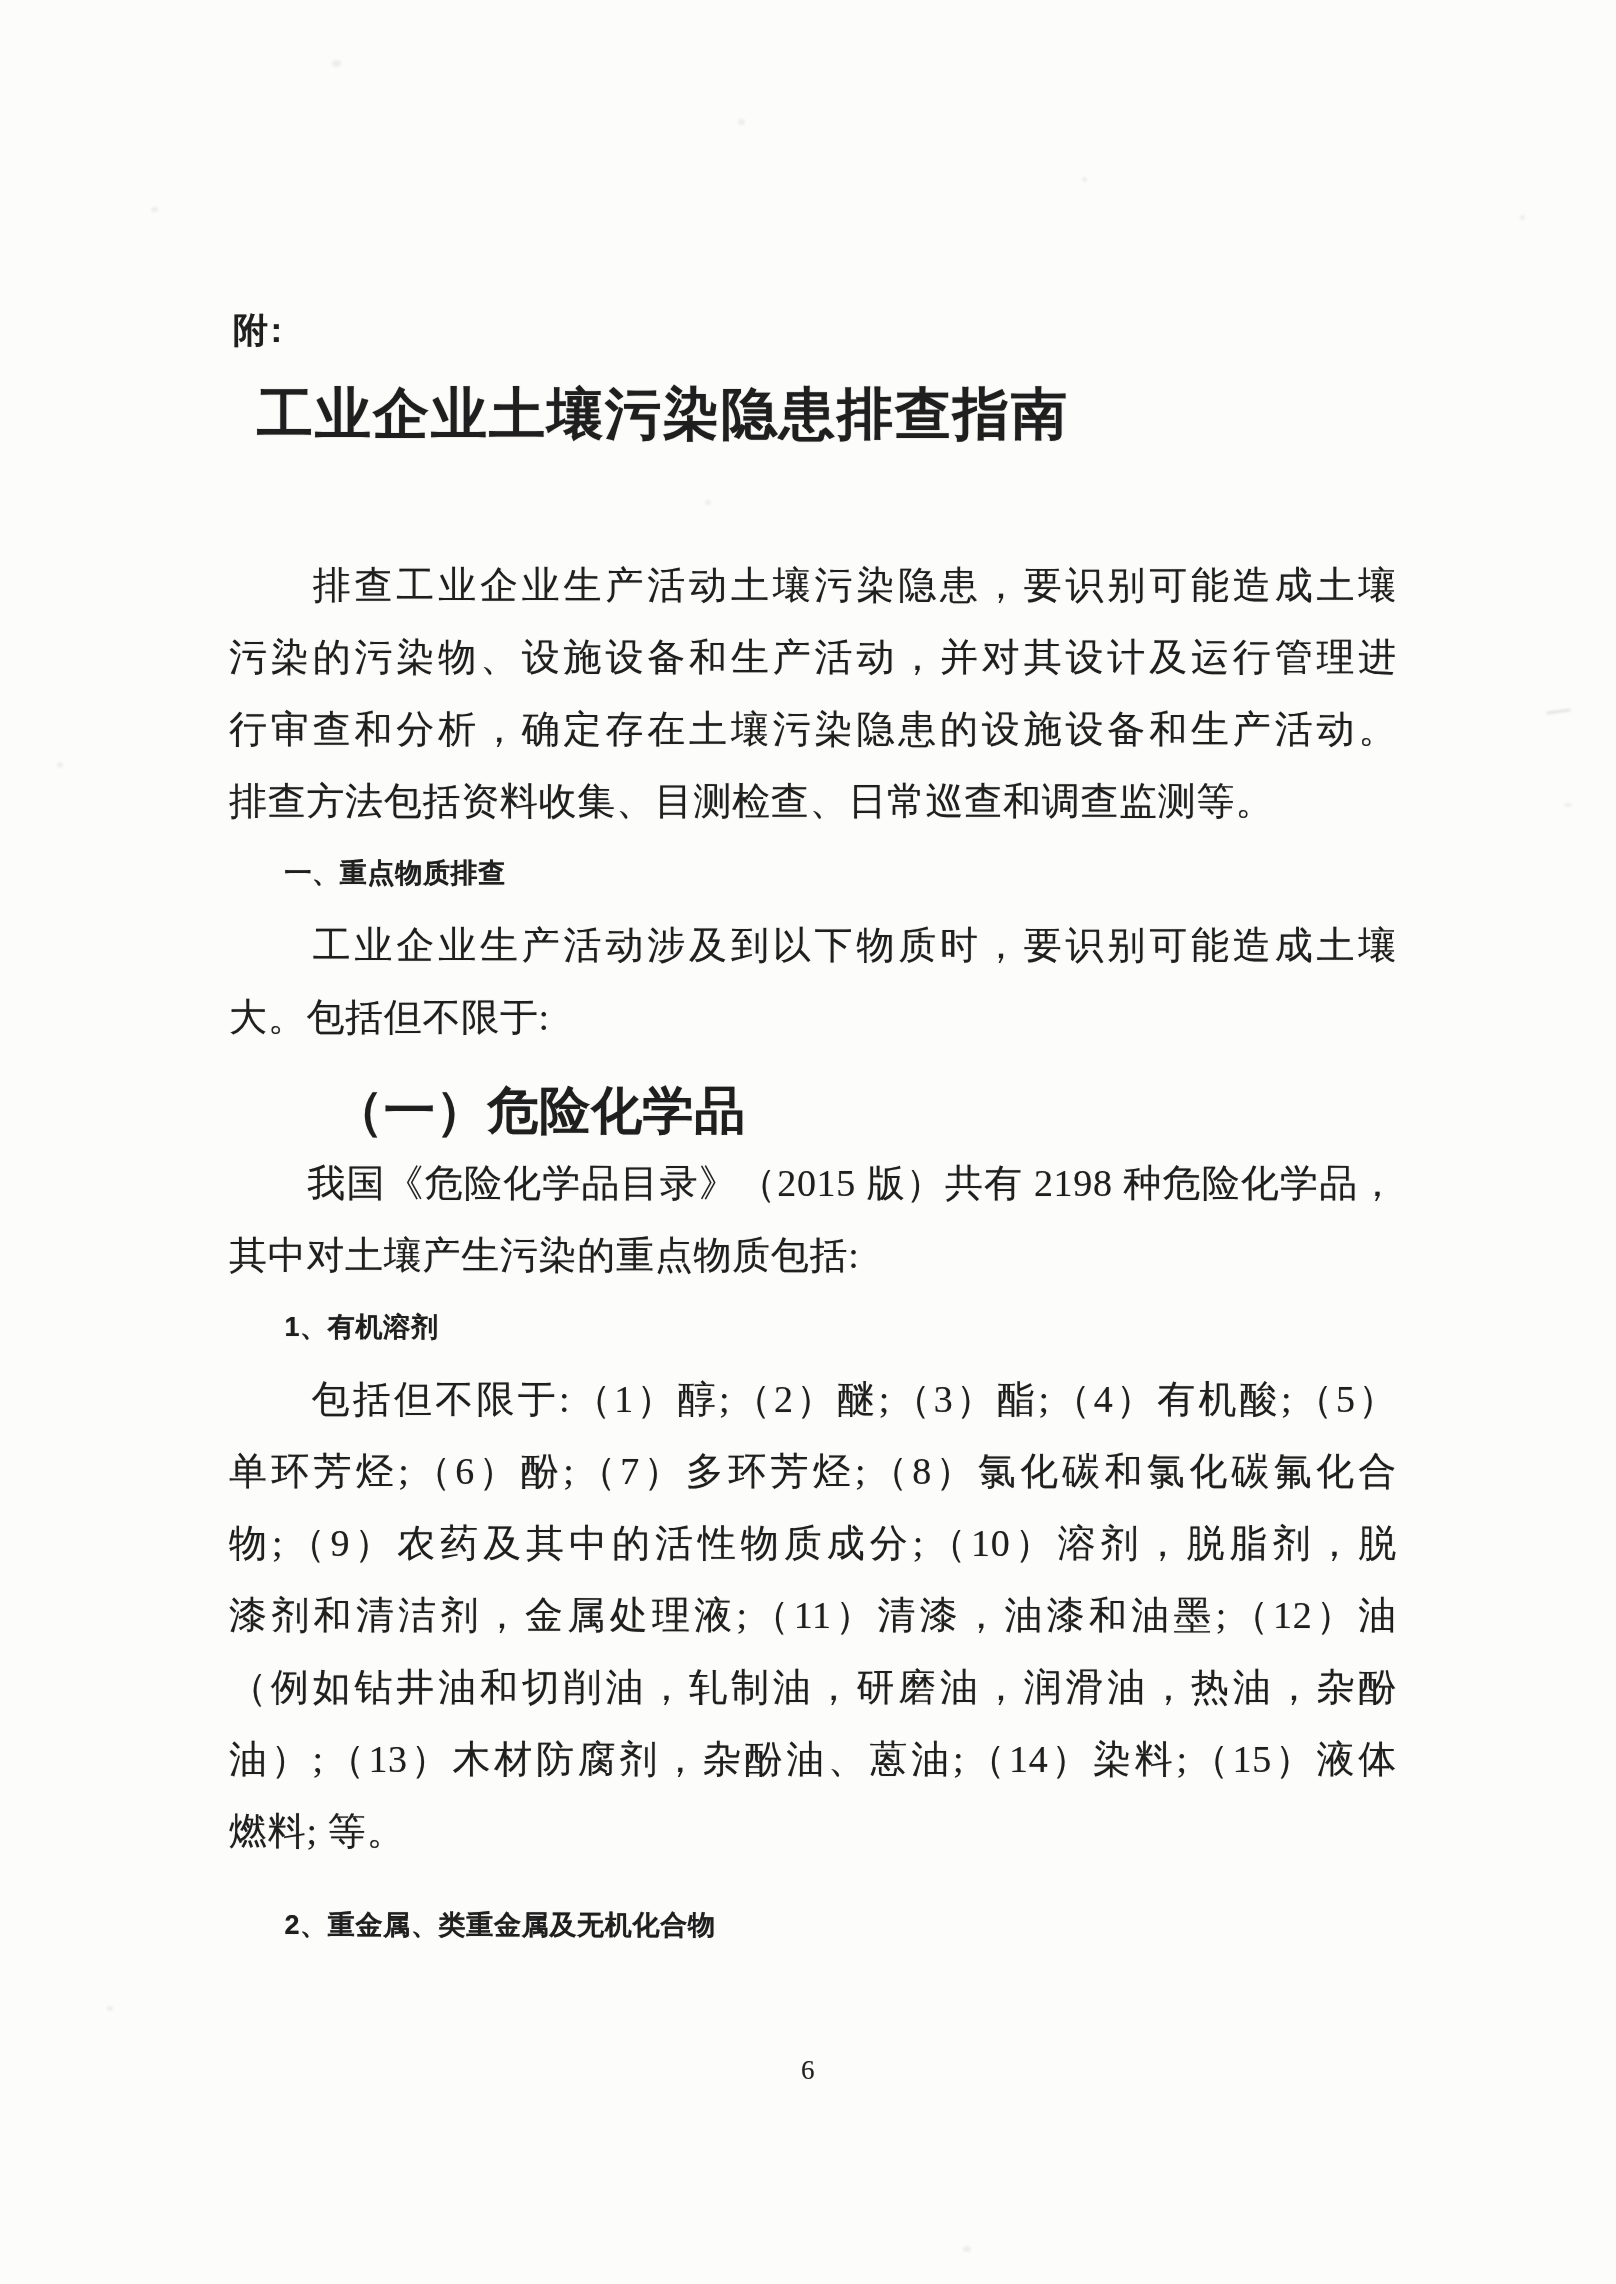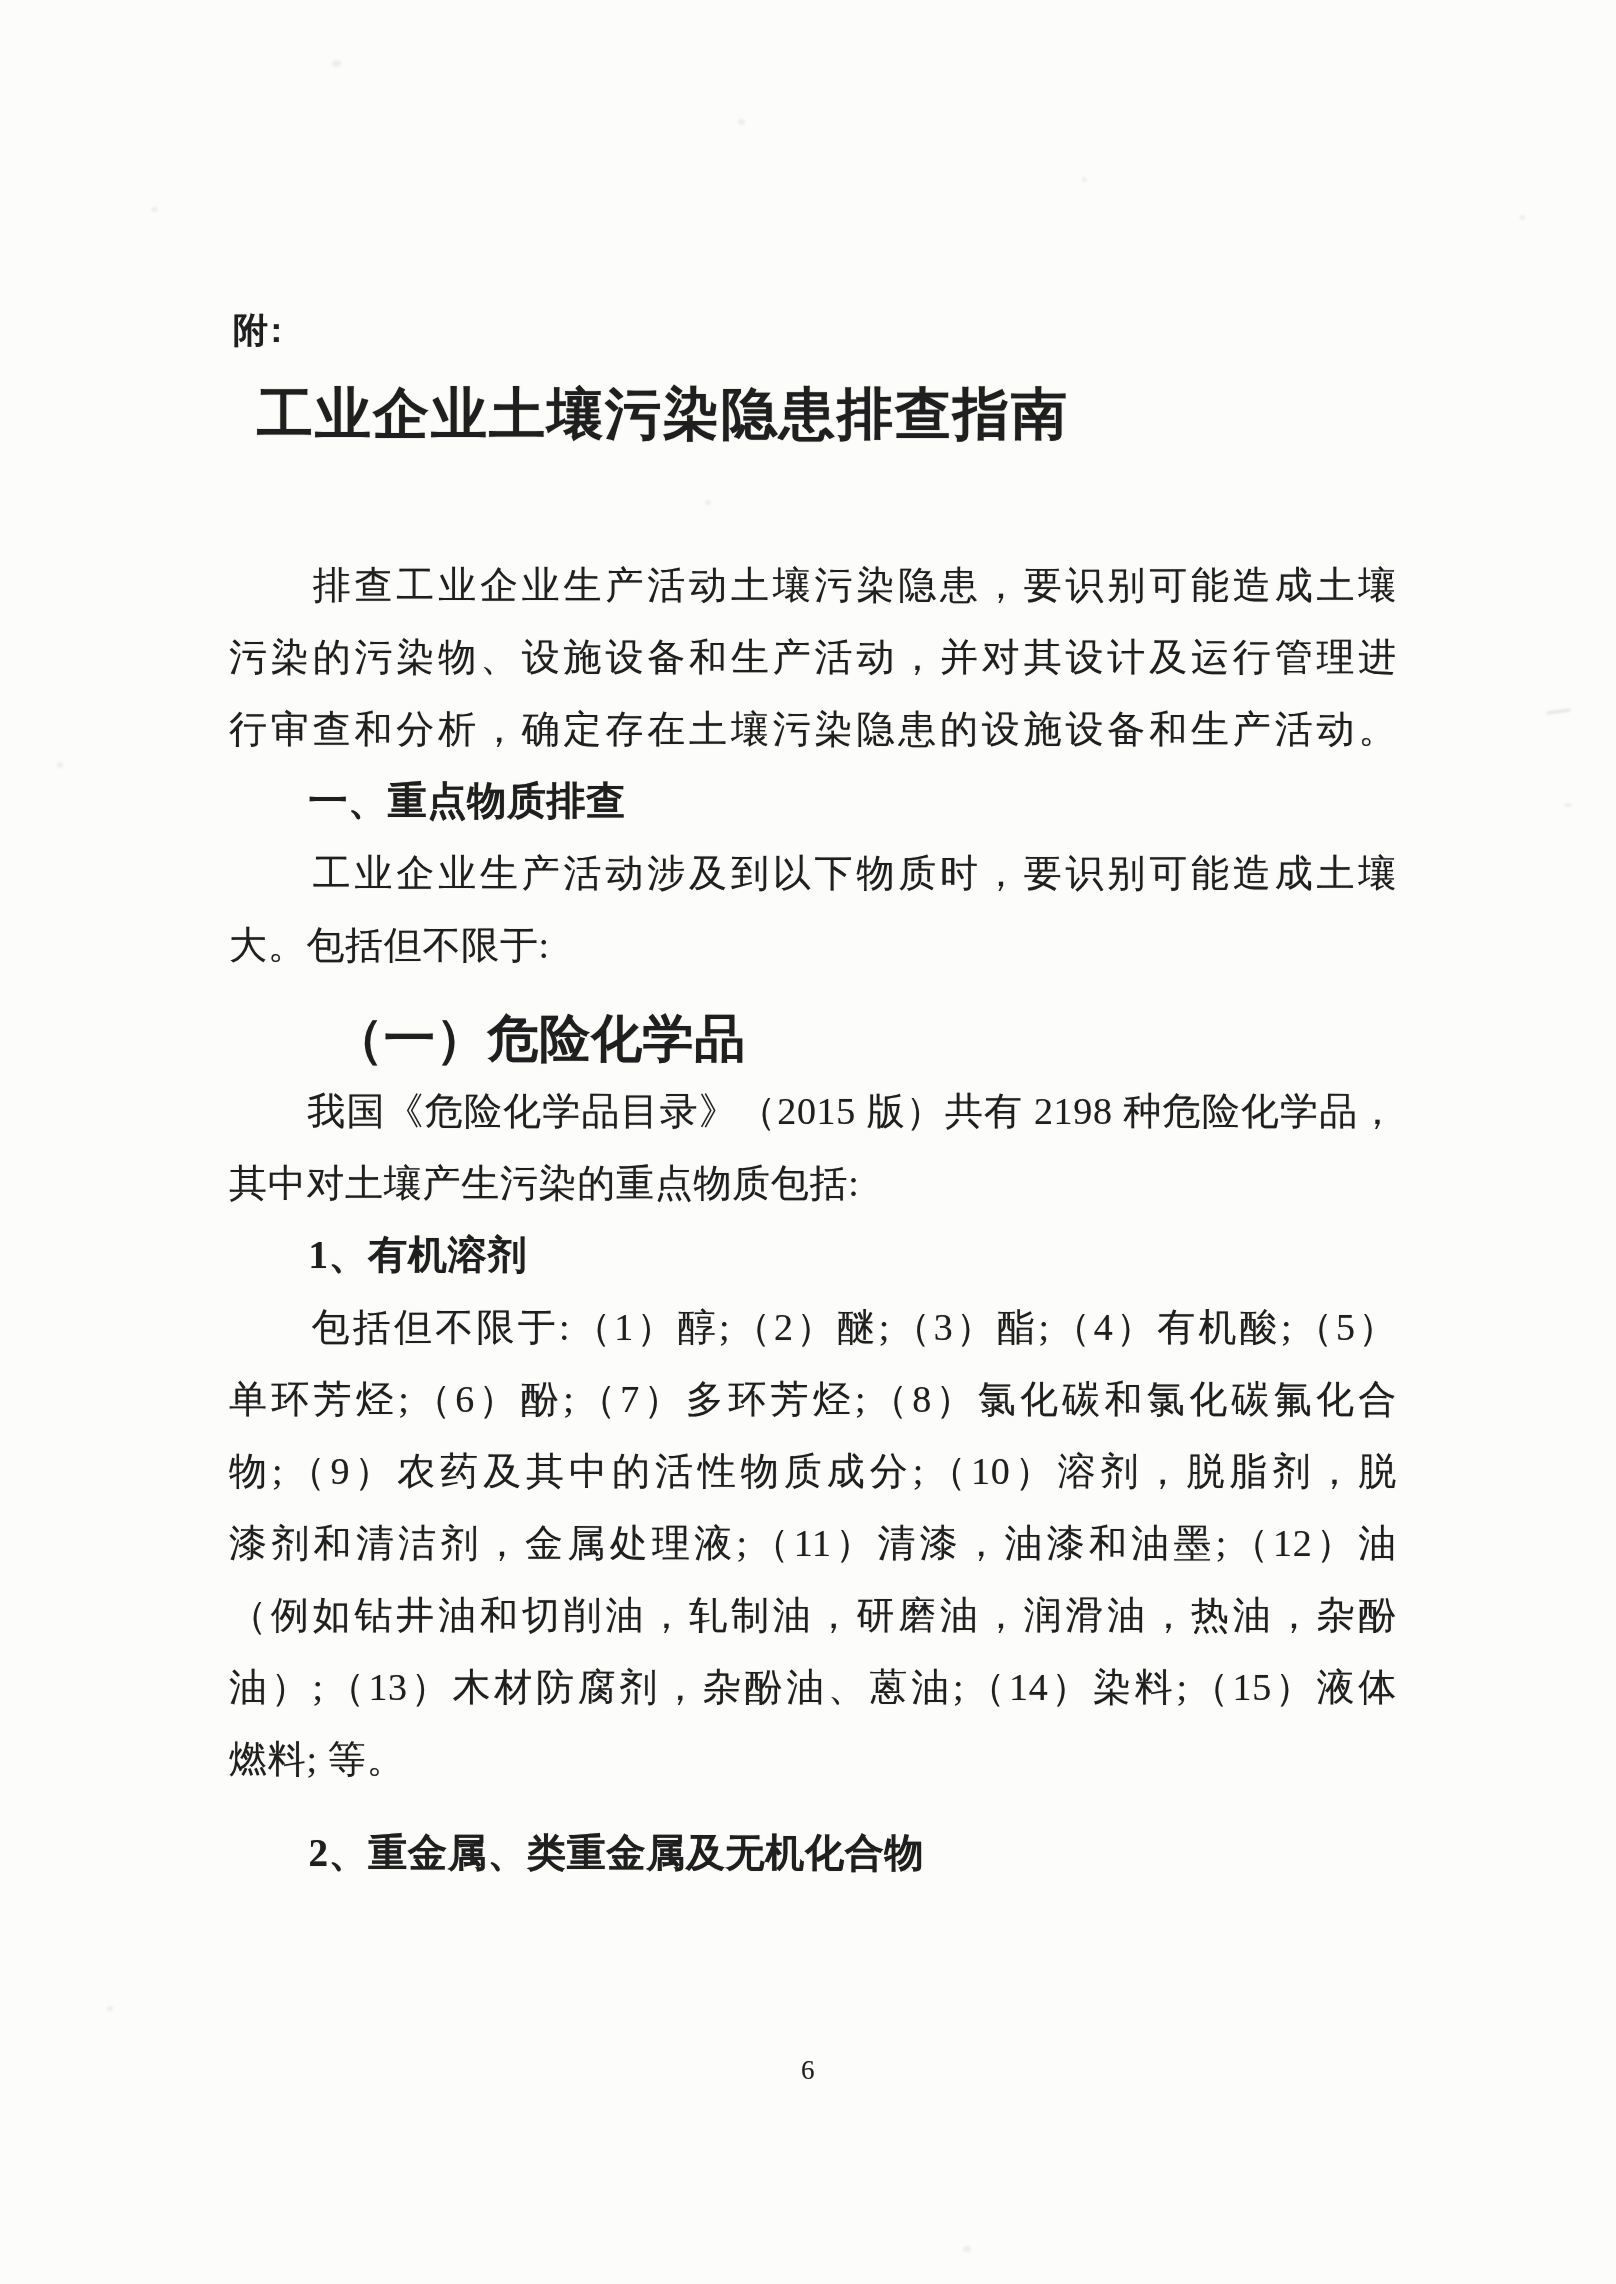--- a/index.html
+++ b/index.html
@@ -55,22 +55,22 @@
     text-shadow: 0 0 0.8px rgba(35,35,35,0.45);
   }
   .line.full {
     white-space: normal;
     text-align: justify;
     text-align-last: justify;
     -moz-text-align-last: justify;
   }
   .line.heading-hei {
     font-weight: 700;
-    font-family: Liberation Serif, serif;
-    font-size: 39px;
+    font-family: Liberation Sans, sans-serif;
+    font-size: 27px;
     text-shadow: 0 0 0.7px rgba(15,15,15,0.6);
   }
   .line.heading-kai {
     font-weight: 700;
     font-family: "Liberation Serif", "DejaVu Serif", serif;
     font-size: 51px;
   }
   .line.gap-before {
     margin-top: 22px;
   }
@@ -104,20 +104,21 @@
 <div class="page">
 
   <div class="attach-label">附:</div>
 
   <div class="doc-title">工业企业土壤污染隐患排查指南</div>
 
   <div class="doc-lines">
       <div class="line body full">　　排查工业企业生产活动土壤污染隐患，要识别可能造成土壤</div>
       <div class="line body full">污染的污染物、设施设备和生产活动，并对其设计及运行管理进</div>
       <div class="line body full">行审查和分析，确定存在土壤污染隐患的设施设备和生产活动。</div>
+      <div class="line body">排查方法包括资料收集、目测检查、日常巡查和调查监测等。</div>
       <div class="line heading-hei">　　一、重点物质排查</div>
       <div class="line body full">　　工业企业生产活动涉及到以下物质时，要识别可能造成土壤</div>
       <div class="line body">大。包括但不限于:</div>
       <div class="line heading-kai gap-before">　　（一）危险化学品</div>
       <div class="line body full">　　我国《危险化学品目录》（2015 版）共有 2198 种危险化学品，</div>
       <div class="line body">其中对土壤产生污染的重点物质包括:</div>
       <div class="line heading-hei">　　1、有机溶剂</div>
       <div class="line body full">　　包括但不限于:（1）醇;（2）醚;（3）酯;（4）有机酸;（5）</div>
       <div class="line body full">单环芳烃;（6）酚;（7）多环芳烃;（8）氯化碳和氯化碳氟化合</div>
       <div class="line body full">物;（9）农药及其中的活性物质成分;（10）溶剂，脱脂剂，脱</div>

